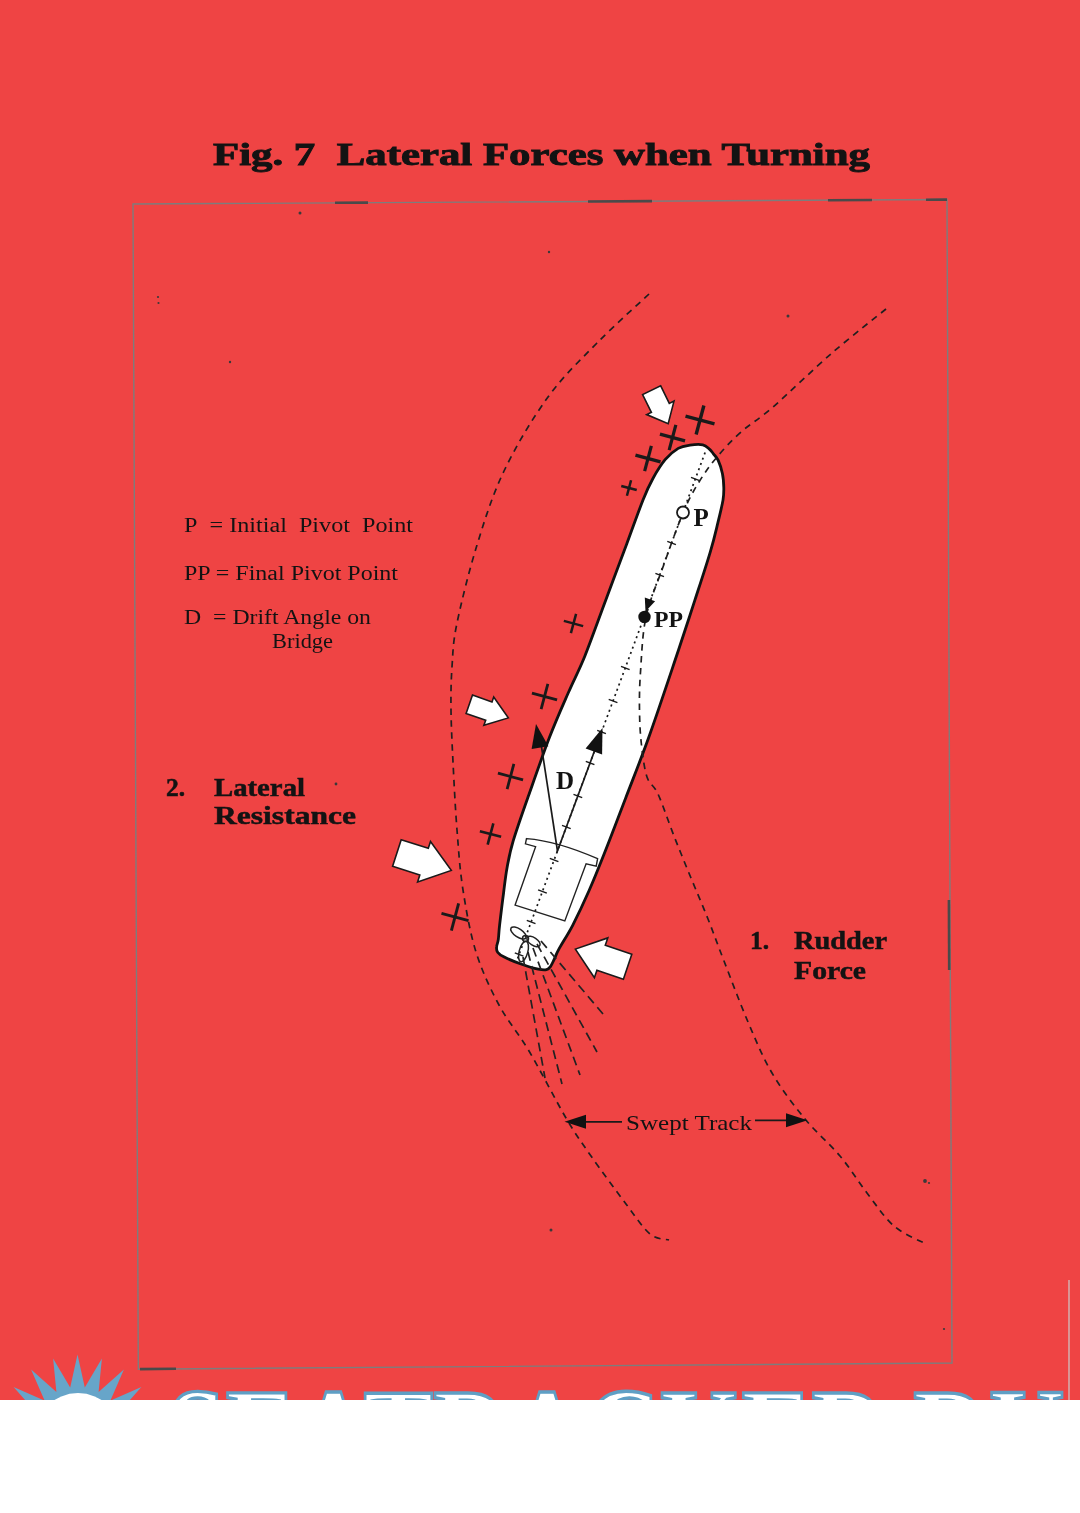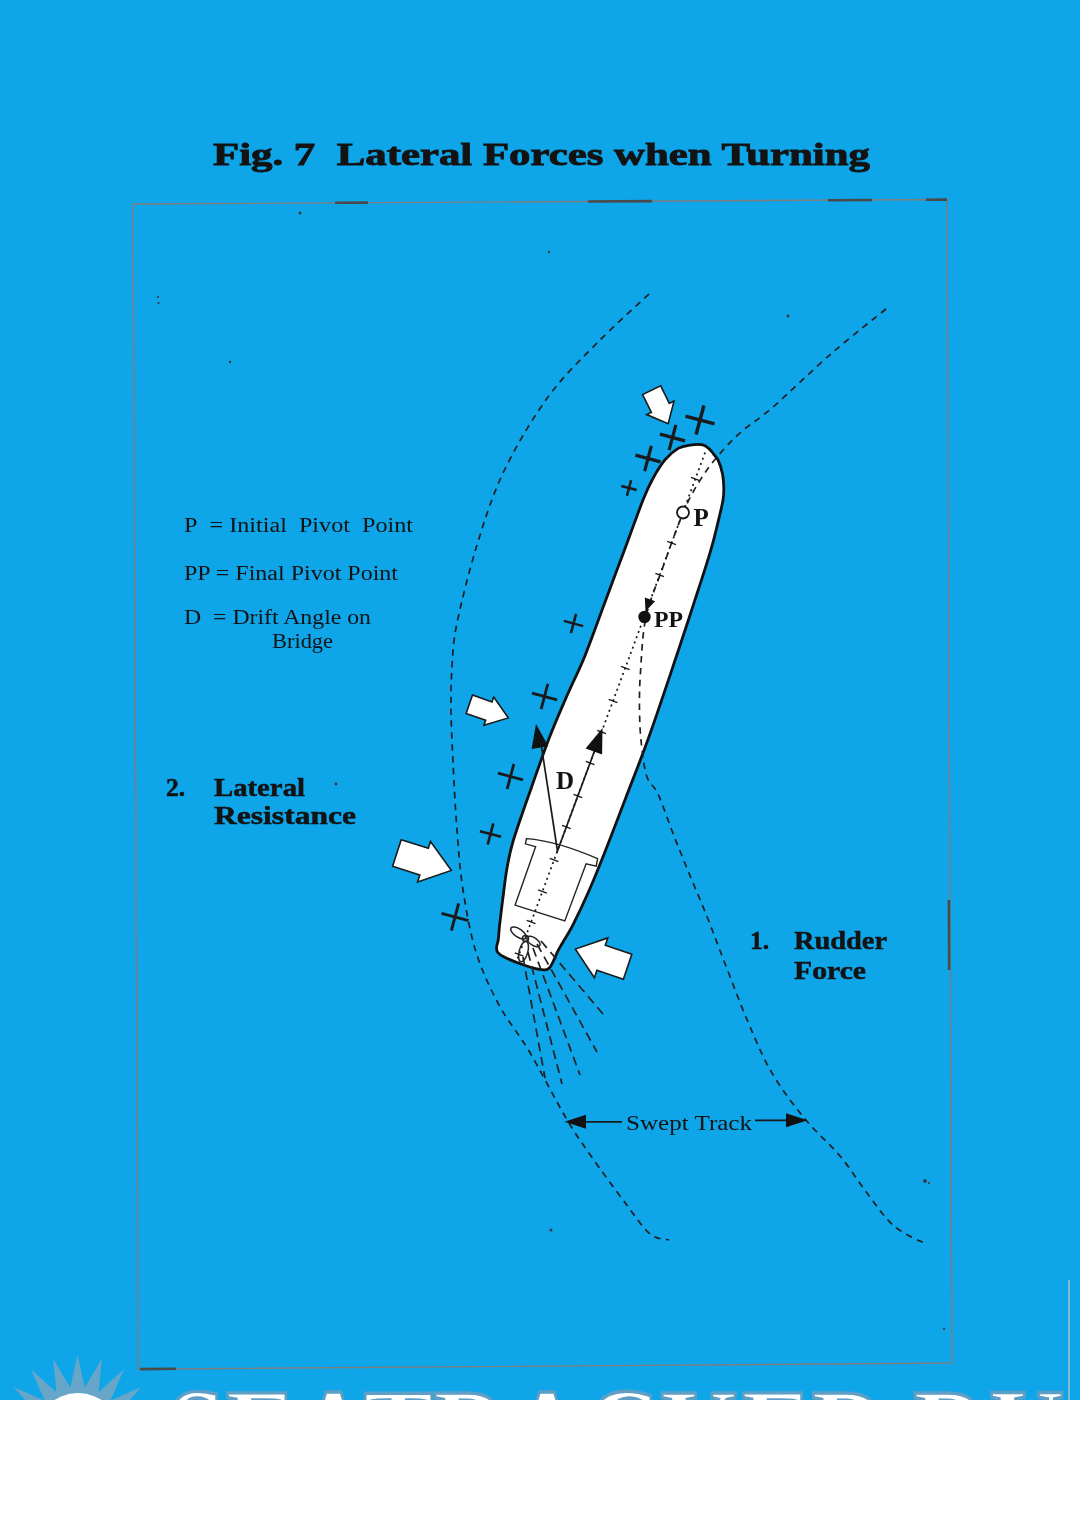--- a/index.html
+++ b/index.html
@@ -1,15 +1,15 @@
 <!DOCTYPE html>
 <html><head><meta charset="utf-8">
 <style>
 html,body{margin:0;padding:0;background:#ffffff;}
-#page{position:relative;width:1080px;height:1400px;background:#0ea5e9;overflow:hidden;}
+#page{position:relative;width:1080px;height:1400px;background:#ef4444;overflow:hidden;}
 text{font-family:"Liberation Serif",serif;}
 </style></head><body>
 <div id="page">
 <svg width="1080" height="1513" viewBox="0 0 1080 1513" fill="#131313">
 <defs>
 <clipPath id="wmTop">
           <rect x="0" y="1340" width="1080" height="93.5"></rect>
         </clipPath>
 <clipPath id="wmBot">
           <rect x="0" y="1433.5" width="1080" height="80"></rect>

